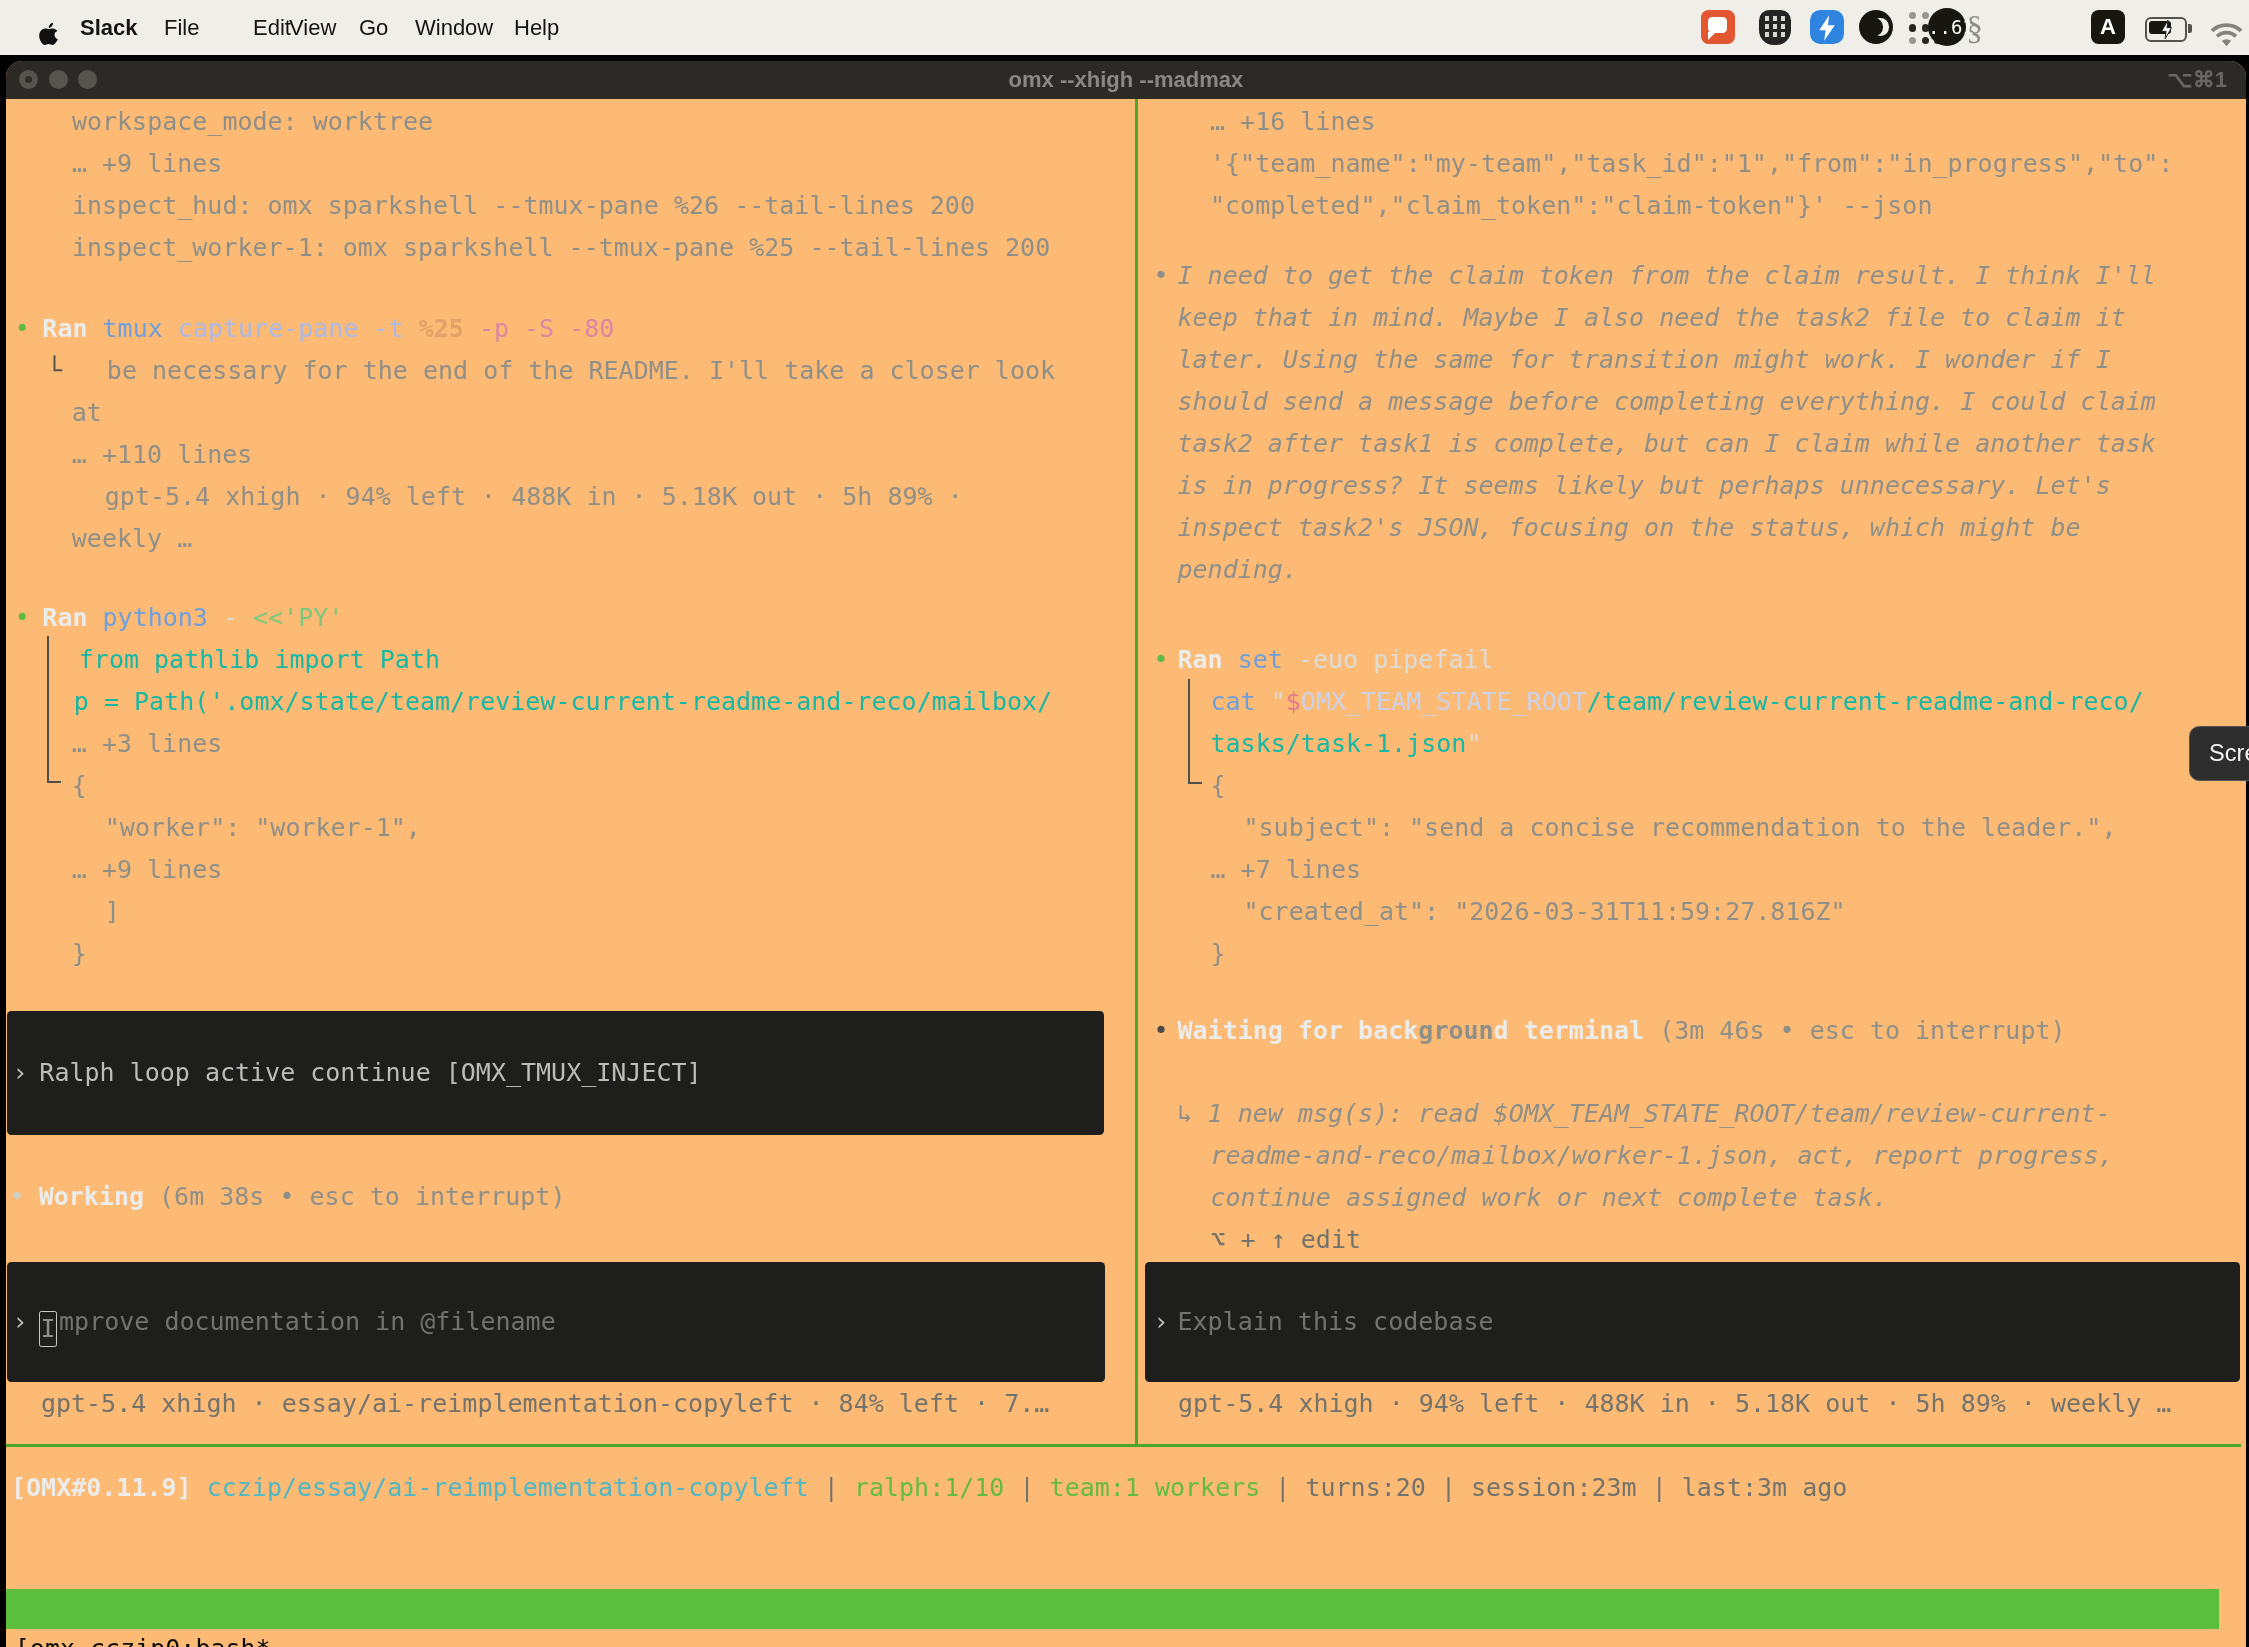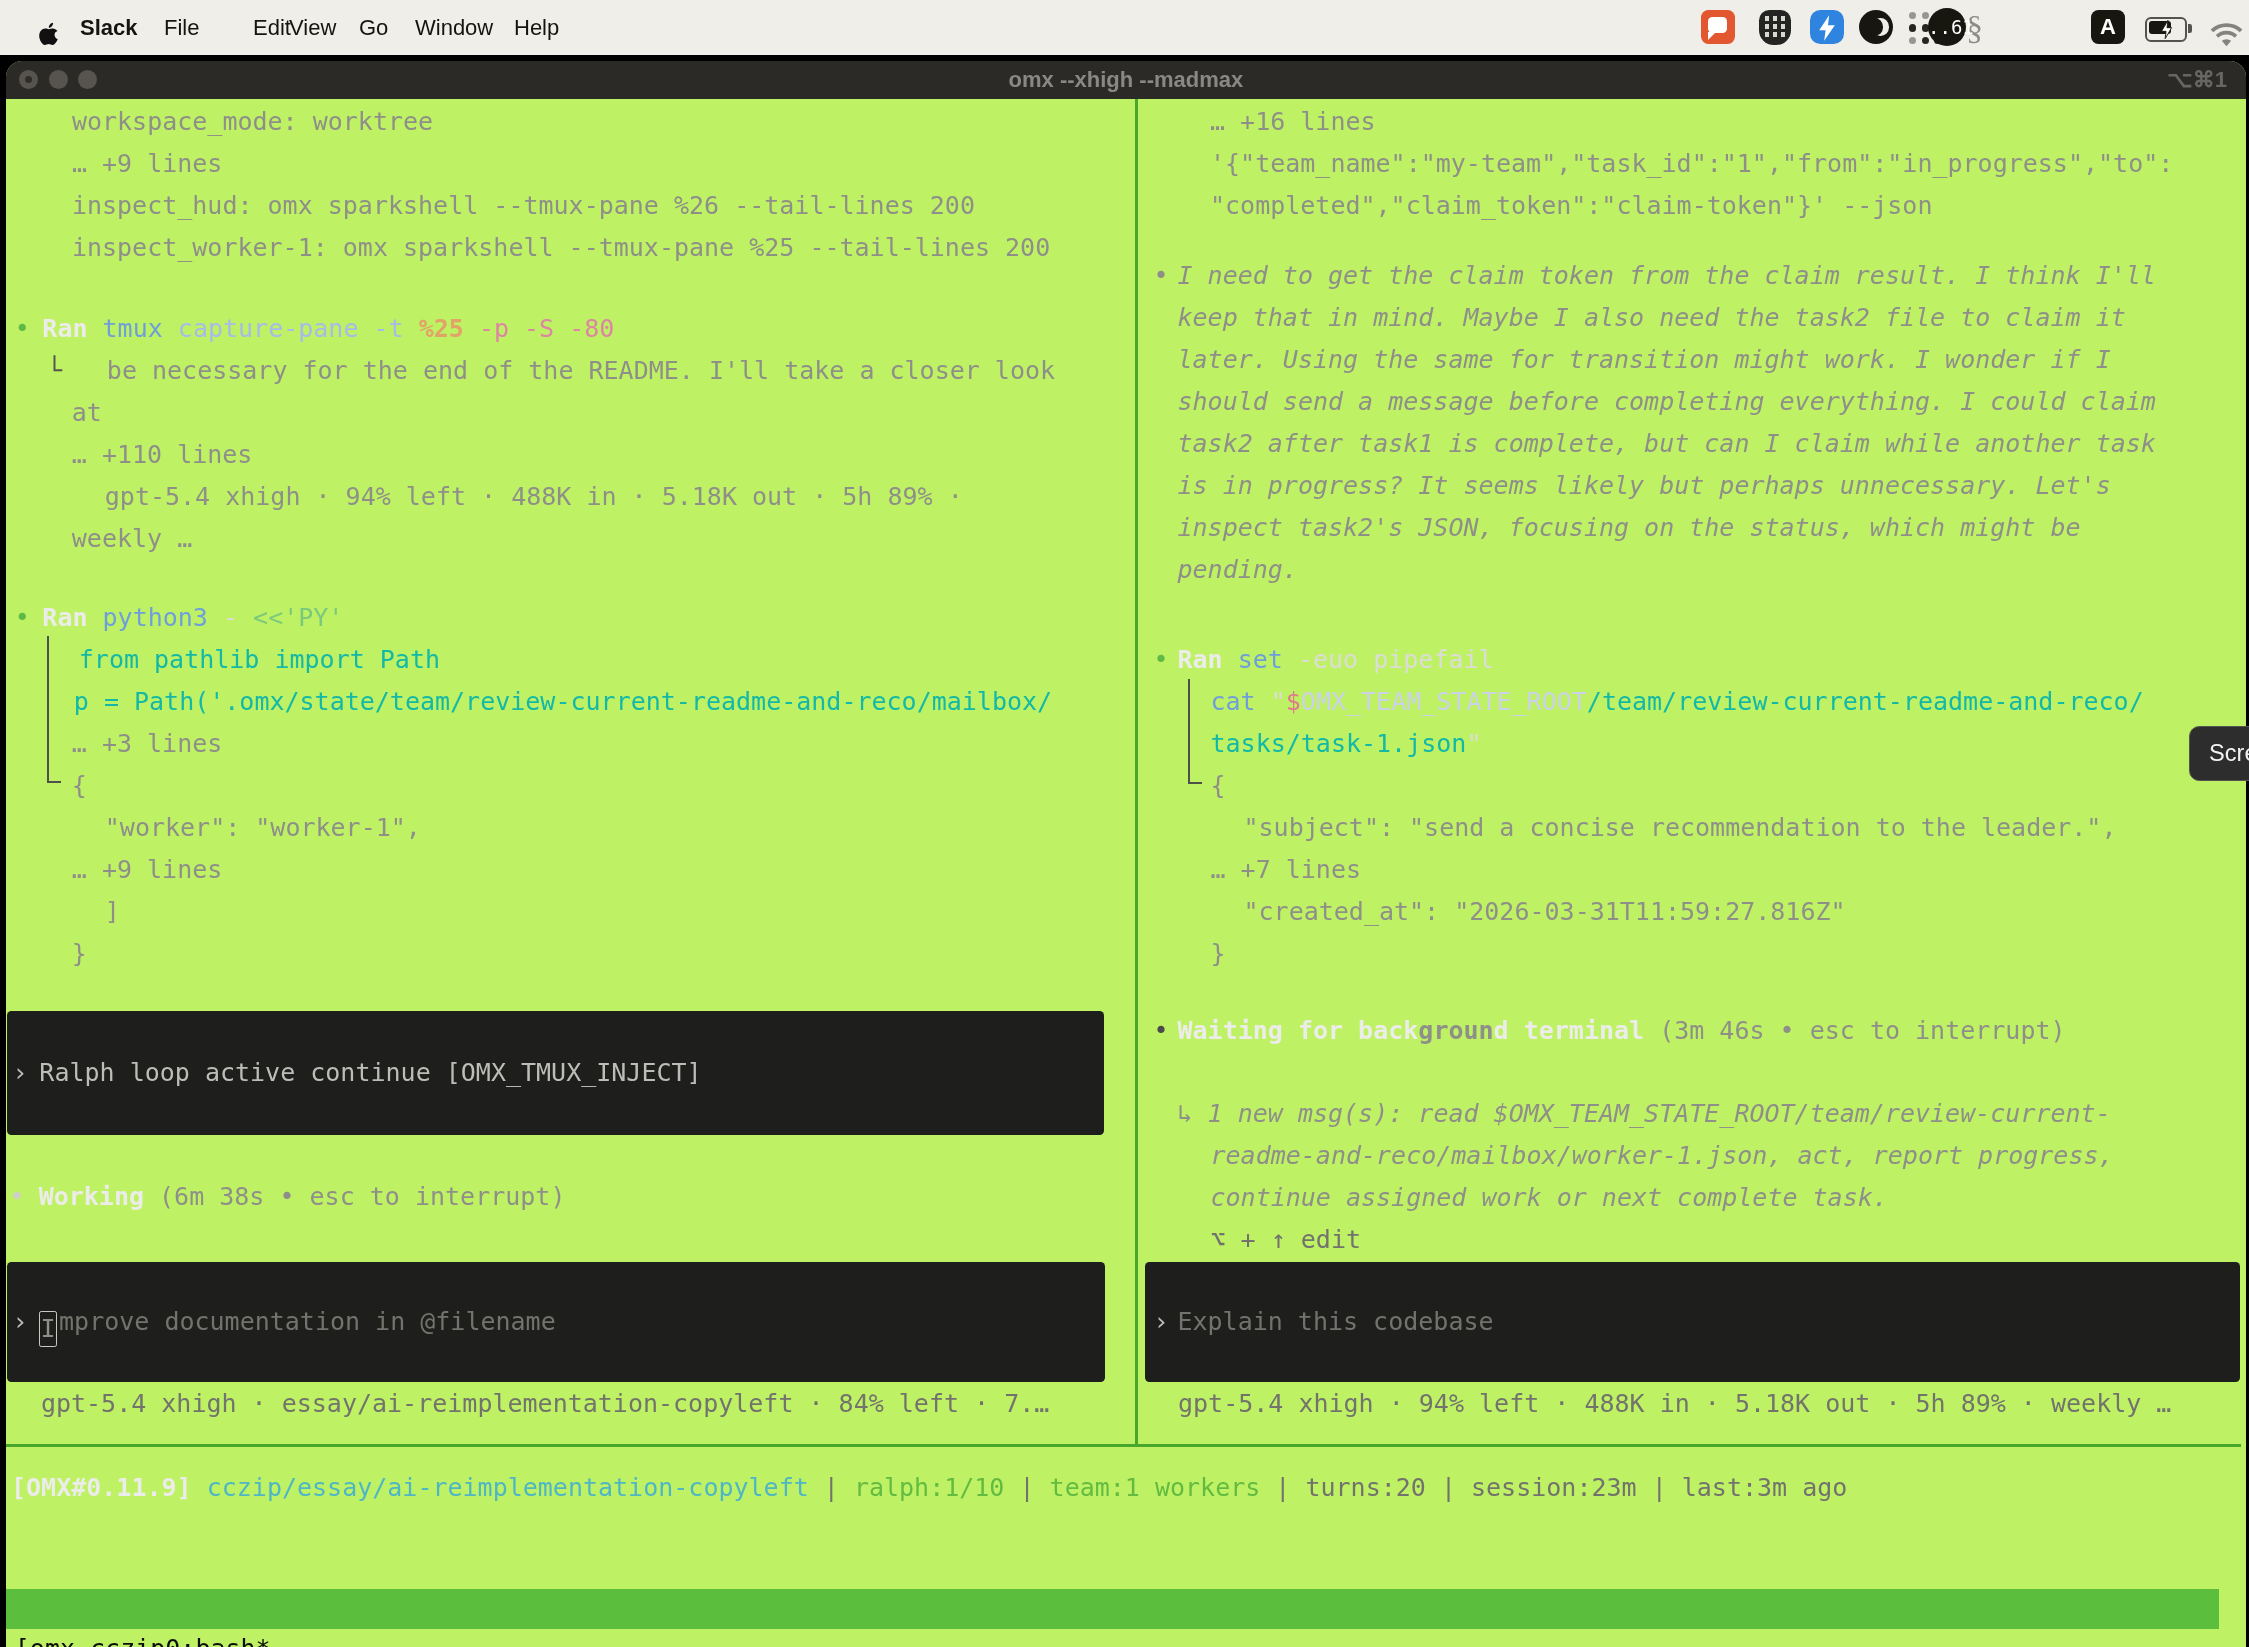--- a/index.html
+++ b/index.html
@@ -4,21 +4,21 @@
 <style>
   html,body{margin:0;padding:0;background:#000;}
   .screen{position:relative;width:2250px;height:1648px;background:#000;overflow:hidden;font-family:"DejaVu Sans Mono",monospace;}
   .abs{position:absolute;}
   
   .menubar{position:absolute;left:0;top:0;width:2250px;height:55px;background:#efeee8;font-family:"Liberation Sans",sans-serif;font-size:22px;line-height:55px;color:#141412;}
   .mitem{position:absolute;top:0;}
   .mbold{font-weight:bold;}
   .micon{position:absolute;}
   
-  .winbg{position:absolute;left:5.9px;top:61px;width:2240px;height:1587px;background:#bef264;border-radius:16px 16px 0 0;}
+  .winbg{position:absolute;left:5.9px;top:61px;width:2240px;height:1587px;background:#fdba74;border-radius:16px 16px 0 0;}
   .titlebar{position:absolute;left:0;top:0;width:2240px;height:38px;background:#2b2a27;border-radius:16px 16px 0 0;}
   .tl{position:absolute;top:8.9px;width:19px;height:19px;border-radius:50%;background:#57544f;}
   .tl .dot{position:absolute;left:5.9px;top:5.9px;width:7.4px;height:7.4px;border-radius:50%;background:#2e2c29;}
   .wtitle{position:absolute;left:0;top:0;width:100%;text-align:center;font-family:"Liberation Sans",sans-serif;font-weight:bold;font-size:22px;line-height:38px;color:#8a8885;}
   .wshort{position:absolute;right:19px;top:0;font-family:"Liberation Sans",sans-serif;font-weight:bold;font-size:22px;line-height:38px;color:#686664;}
   
   .t{font-size:25px;line-height:42px;white-space:pre;color:#8f8f89;}
   .w{color:#ececea;font-weight:bold;}
   .lt{color:#bdbdb8;}
   .dim{color:#73736d;}

